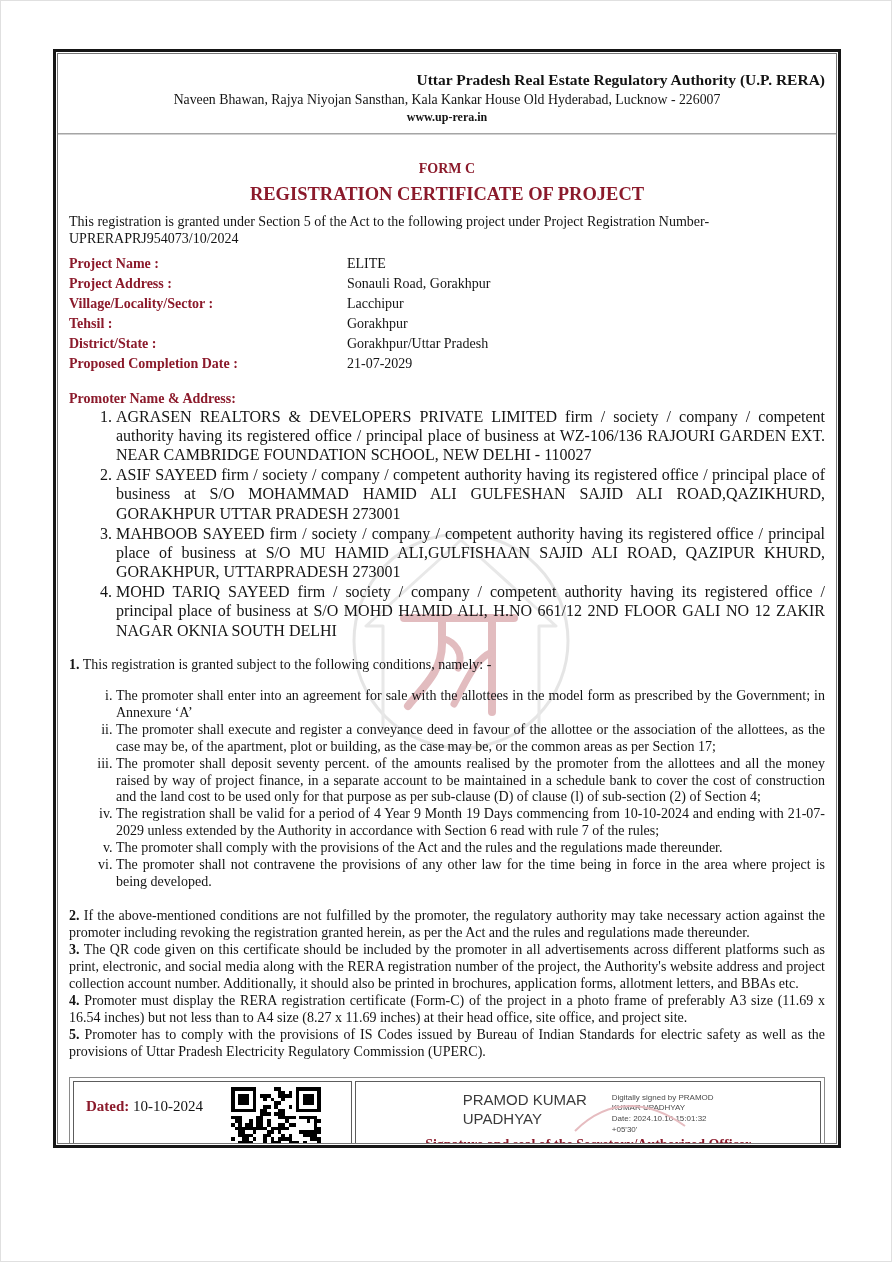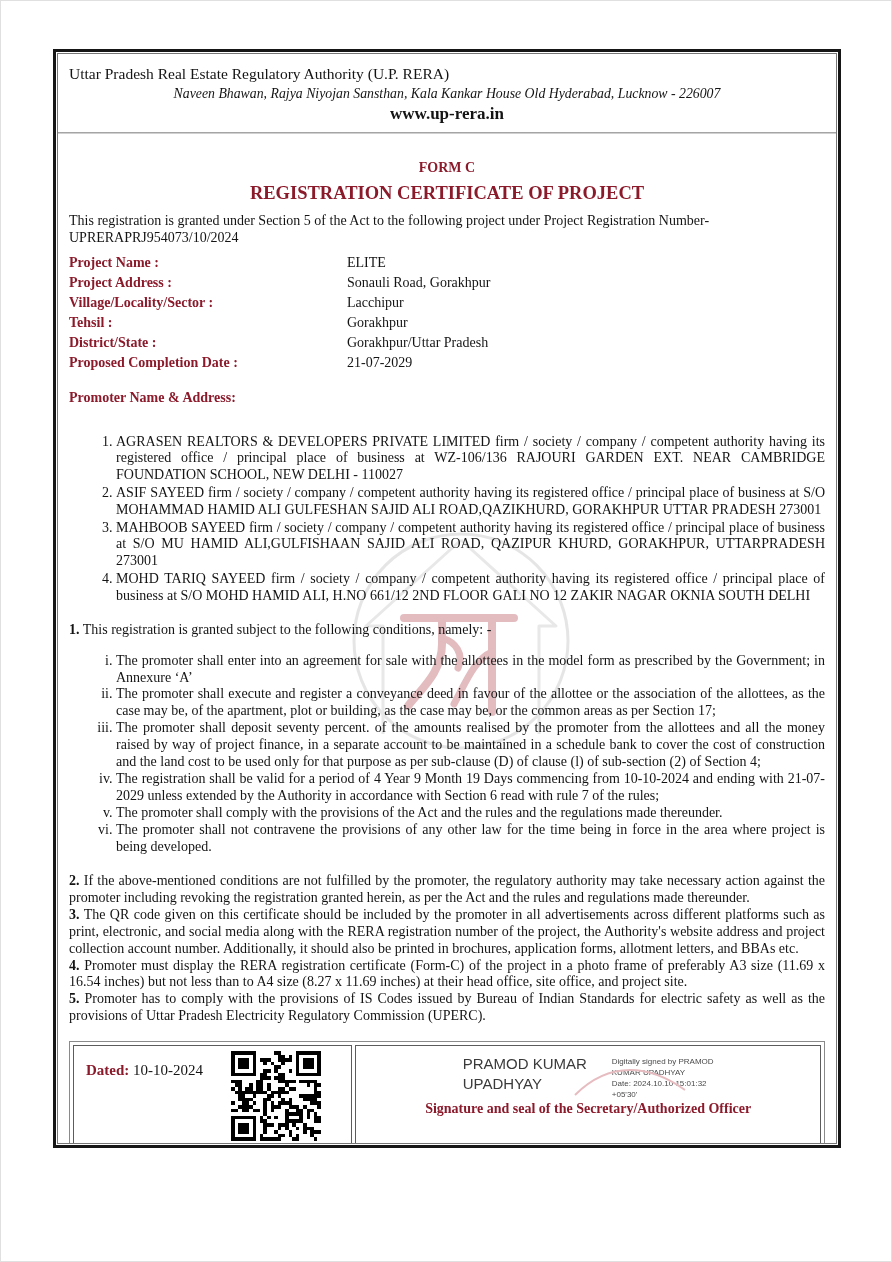--- a/index.html
+++ b/index.html
@@ -25,41 +25,41 @@
     padding: 8px 11px 0 11px;
     overflow: hidden;
   }
   .watermark {
     position: absolute; left: 288px; top: 472px;
     width: 230px; height: 230px;
     opacity: 0.38; pointer-events: none; z-index: 0;
   }
   .content { position: relative; z-index: 1; }
 
-  .hdr-title { text-align:left; font-weight:normal; font-size:15.5px; margin-top:3px; }
-  .hdr-addr  { text-align:center; font-size:13.8px; margin-top:3px;font-style:italic; }
-  .hdr-web   { text-align:center; font-size:17px; font-weight:bold; margin-top:2px; }
+  .hdr-title { text-align:right; font-weight:bold; font-size:15.5px; margin-top:9px; }
+  .hdr-addr  { text-align:center; font-size:13.8px; margin-top:3px; }
+  .hdr-web   { text-align:center; font-size:12px; font-weight:bold; margin-top:2px; }
   .rule {
     height: 2px; border: none;
     background: linear-gradient(#8f8f8f, #e6e6e6);
     margin: 8px -11px 0 -11px;
   }
   .form-no    { text-align:center; color:var(--maroon); font-weight:bold; font-size:14px; margin-top:26px; }
   .cert-title { text-align:center; color:var(--maroon); font-weight:bold; font-size:18.5px; margin-top:7px; }
   .rules-ref  { text-align:center; font-size:14px; margin-top:5px; }
   .grant      { font-size:14px; line-height:1.2; margin-top:9px; text-align:left; }
 
   .fields { margin-top:6px; }
   .frow   { display:flex; font-size:14px; line-height:20px;gap:48px; }
   .flabel { width:230px; color:var(--maroon); font-weight:bold; flex:none; }
 
   .promoter-h { color:var(--maroon); font-weight:bold; font-size:14px; margin-top:17px; }
   ol.promoters {
-    margin:28px 0 0 0; padding-left:47px;
-    font-size:14px; line-height:1.2; text-align:justify;
+    margin:0 0 0 0; padding-left:47px;
+    font-size:16px; line-height:1.2; text-align:justify;
   }
   ol.promoters li { margin-bottom:1px; }
 
   .cond-intro { font-size:14px; margin-top:17px; }
   ol.roman {
     list-style: lower-roman;
     margin:15px 0 0 0; padding-left:47px;
     font-size:14px; line-height:1.21; text-align:justify;
   }
   .numpara { font-size:14px; line-height:1.21; text-align:justify; }

